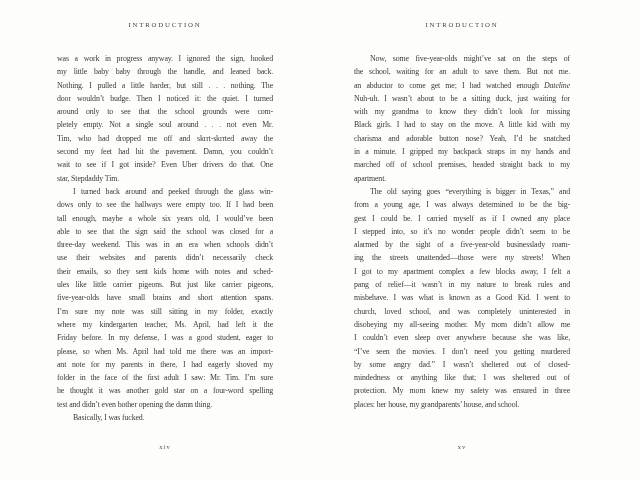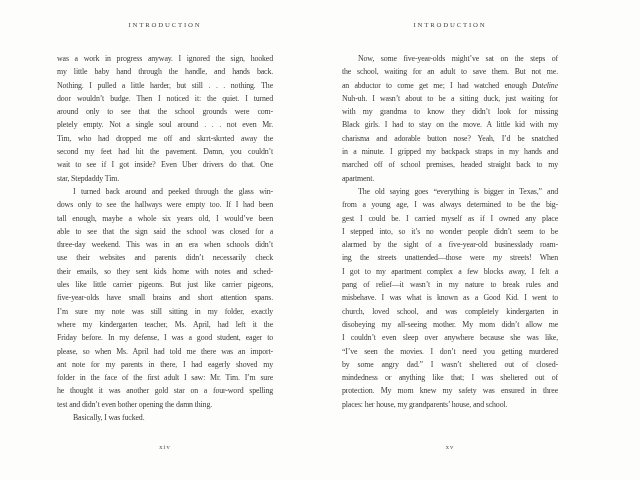--- a/index.html
+++ b/index.html
@@ -6,21 +6,21 @@
   body {
     width: 640px; height: 480px;
     background: #fdfdfc;
     font-family: "Liberation Serif", "DejaVu Serif", serif;
     color: #3a3a3a;
     overflow: hidden;
     position: relative;
   }
   .page { position: absolute; top: 0; width: 320px; height: 480px; }
   #left-page { left: 0; }
-  #right-page { left: 300px; }
+  #right-page { left: 312px; }
 
   .running-head {
     position: absolute; top: 21px; width: 216px;
     text-align: center;
     font-size: 6.8px; letter-spacing: 1.8px;
     color: #474747;
   }
   #left-page .running-head  { left: 57px; }
   #right-page .running-head { left: 42px; }
 
@@ -50,21 +50,21 @@
   #left-page .folio  { left: 57px; }
   #right-page .folio { left: 42px; }
 </style>
 </head>
 <body style="background: rgb(253, 253, 252); color: rgb(58, 58, 58);">
 
 <div class="page" id="left-page">
   <div class="running-head" style="color: rgb(71, 71, 71);">INTRODUCTION</div>
   <div class="textcol">
       <div class="line">was a work in progress anyway. I ignored the sign, hooked</div>
-      <div class="line">my little baby hand through the handle, and hands back.</div>
+      <div class="line">my little baby baby through the handle, and leaned back.</div>
       <div class="line">Nothing. I pulled a little harder, but still . . . nothing. The</div>
       <div class="line">door wouldn’t budge. Then I noticed it: the quiet. I turned</div>
       <div class="line">around only to see that the school grounds were com-</div>
       <div class="line">pletely empty. Not a single soul around . . . not even Mr.</div>
       <div class="line">Tim, who had dropped me off and skrrt-skrrted away the</div>
       <div class="line">second my feet had hit the pavement. Damn, you couldn’t</div>
       <div class="line">wait to see if I got inside? Even Uber drivers do that. One</div>
       <div class="line pend">star, Stepdaddy Tim.</div>
       <div class="line indent">I turned back around and peeked through the glass win-</div>
       <div class="line">dows only to see the hallways were empty too. If I had been</div>
@@ -103,21 +103,21 @@
       <div class="line pend">apartment.</div>
       <div class="line indent">The old saying goes “everything is bigger in Texas,” and</div>
       <div class="line">from a young age, I was always determined to be the big-</div>
       <div class="line">gest I could be. I carried myself as if I owned any place</div>
       <div class="line">I stepped into, so it’s no wonder people didn’t seem to be</div>
       <div class="line">alarmed by the sight of a five-year-old businesslady roam-</div>
       <div class="line">ing the streets unattended—those were <em>my</em> streets! When</div>
       <div class="line">I got to my apartment complex a few blocks away, I felt a</div>
       <div class="line">pang of relief—it wasn’t in my nature to break rules and</div>
       <div class="line">misbehave. I was what is known as a Good Kid. I went to</div>
-      <div class="line">church, loved school, and was completely kindergarten in</div>
+      <div class="line">church, loved school, and was completely uninterested in</div>
       <div class="line">disobeying my all-seeing mother. My mom didn’t allow me</div>
       <div class="line">I couldn’t even sleep over anywhere because she was like,</div>
       <div class="line">“I’ve seen the movies. I don’t need you getting murdered</div>
       <div class="line">by some angry dad.” I wasn’t sheltered out of closed-</div>
       <div class="line">mindedness or anything like that; I was sheltered out of</div>
       <div class="line">protection. My mom knew my safety was ensured in three</div>
       <div class="line pend">places: her house, my grandparents’ house, and school.</div>
     </div>
   <div class="folio">xv</div>
 </div>

